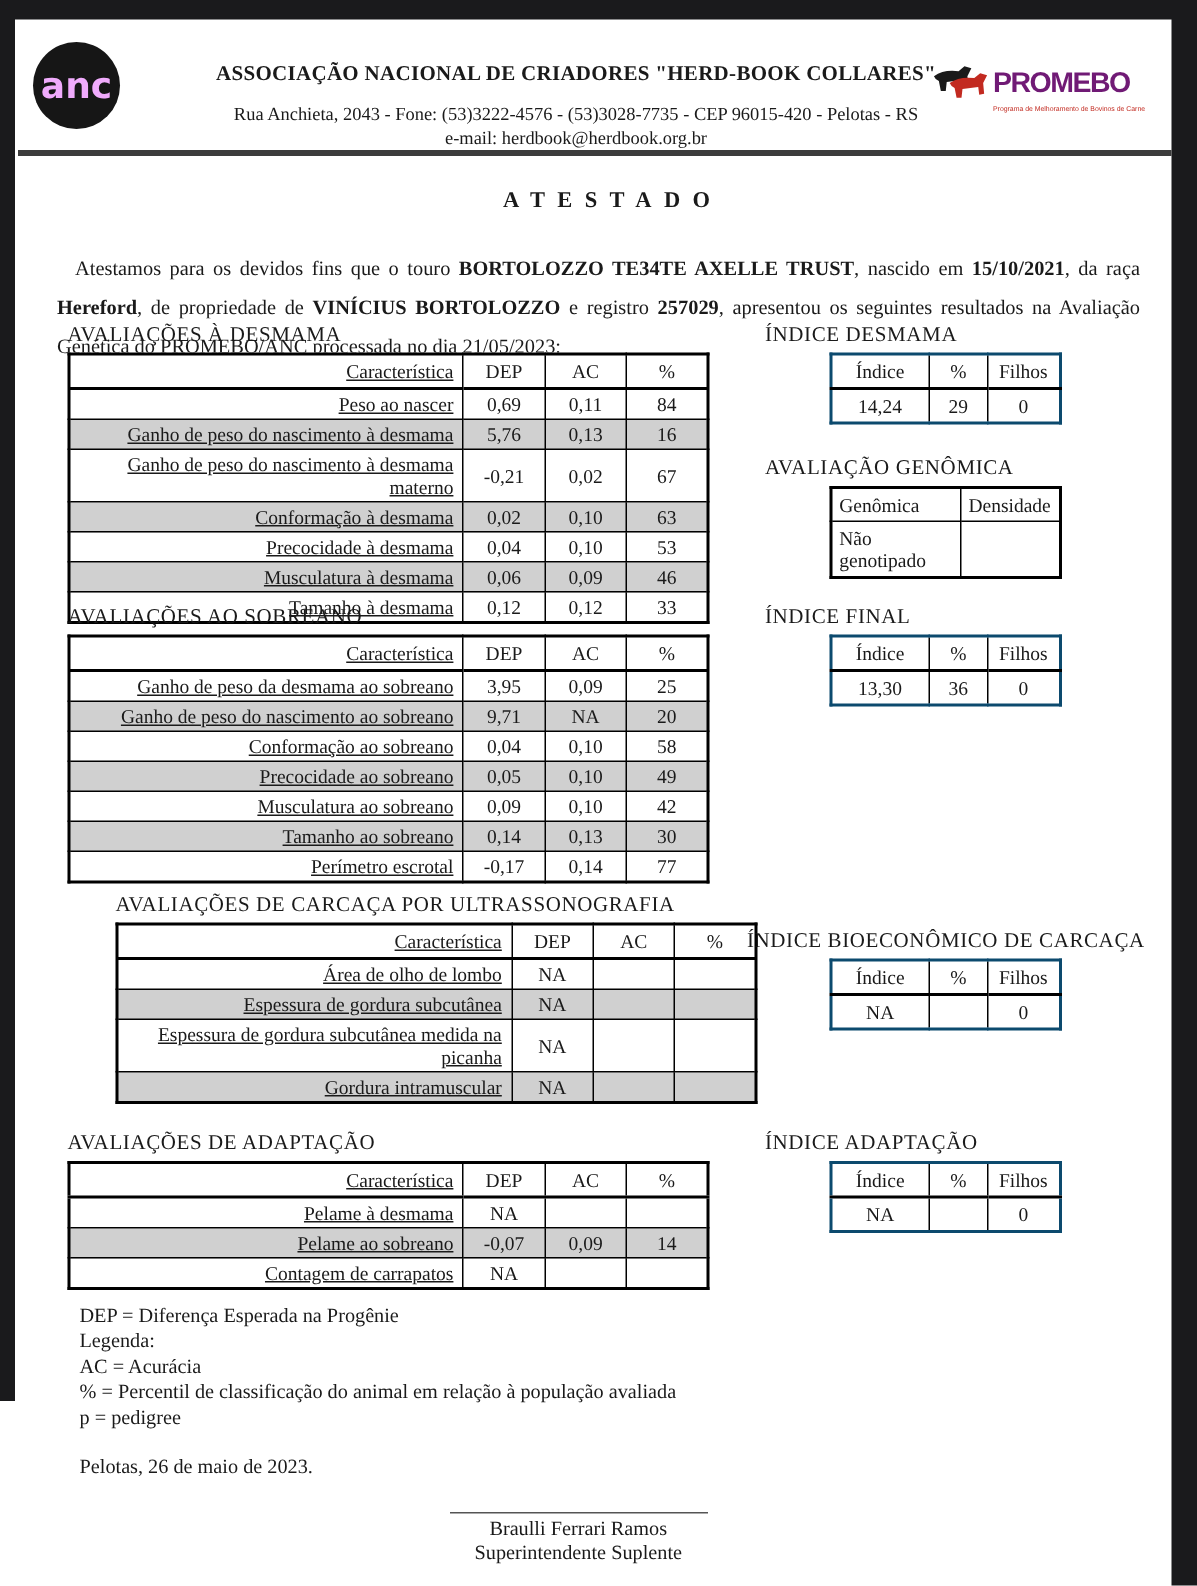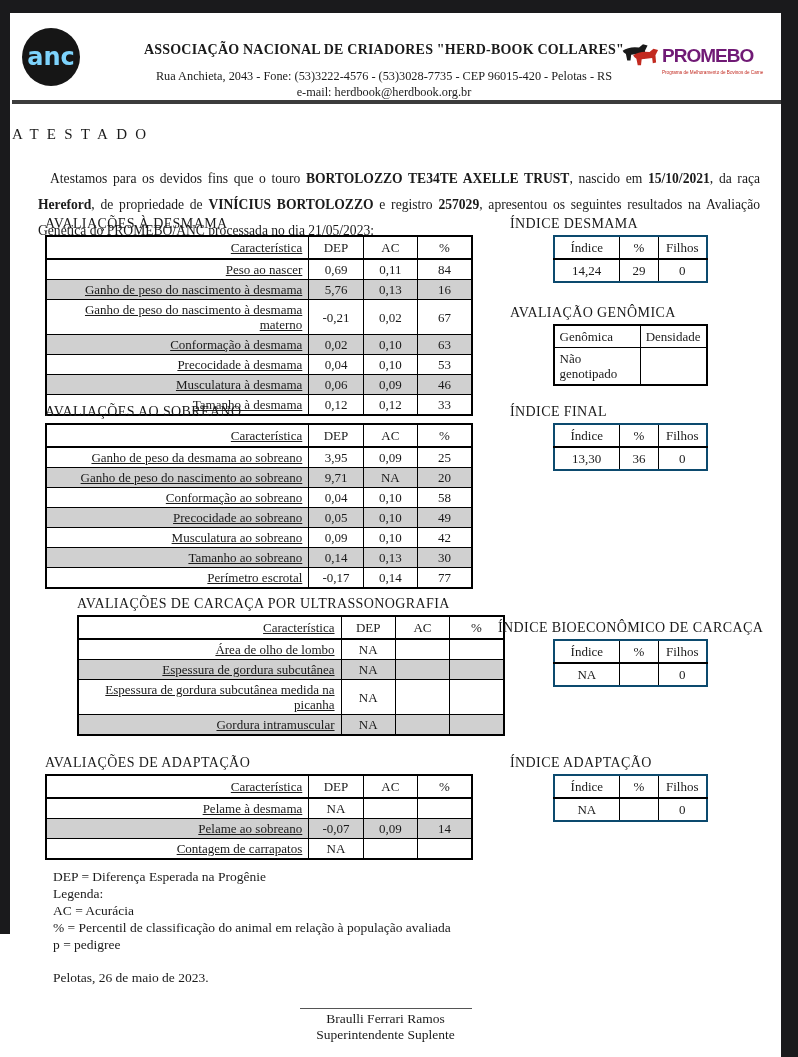--- a/index.html
+++ b/index.html
@@ -8,38 +8,38 @@
     font-family:"Liberation Serif","DejaVu Serif",serif;color:#1a1a1a;
     overflow:hidden;
   }
   
   .bar-top{position:absolute;top:0;left:0;width:798px;height:13px;background:#1a1a1c;}
   .bar-left{position:absolute;top:0;left:0;width:10px;height:934px;background:#1a1a1c;}
   .bar-right{position:absolute;top:0;right:0;width:17px;height:1057px;background:#1a1a1c;}
 
   
   .anc-logo{position:absolute;left:22px;top:28px;width:58px;height:58px;border-radius:50%;
-    background:#161616;color:#7dd3fc;text-align:center;line-height:58px;
+    background:#161616;color:#f0abfc;text-align:center;line-height:58px;
     font-family:"DejaVu Sans","Liberation Sans",sans-serif;font-weight:bold;font-size:24px;letter-spacing:0;}
   .org-block{position:absolute;left:104px;top:42px;width:560px;text-align:center;}
   .org-name{font-size:14px;font-weight:bold;letter-spacing:0.2px;}
   .org-address{font-size:12.3px;margin-top:11px;}
   .org-email{font-size:12.3px;margin-top:1px;}
   .promebo{position:absolute;left:620px;top:42px;width:168px;}
   .promebo-top{display:flex;align-items:center;}
   .promebo-cows{width:42px;height:28px;flex:0 0 auto;}
   .promebo-name{font-family:"Liberation Sans","DejaVu Sans",sans-serif;font-weight:bold;
     font-size:19px;color:#701a75;letter-spacing:-1px;line-height:20px;}
   .promebo-tag{font-family:"Liberation Sans",sans-serif;font-size:4.6px;color:#c22a20;
     margin-left:42px;margin-top:0px;white-space:nowrap;}
   .divider{position:absolute;top:100px;left:12px;width:769px;height:4px;background:#3c3c3c;}
 
   
-  .doc-title{position:absolute;top:126px;left:12px;width:769px;text-align:left;
-    font-size:15px;font-weight:normal;letter-spacing:0.55em;}
+  .doc-title{position:absolute;top:126px;left:24px;width:769px;text-align:center;
+    font-size:15px;font-weight:bold;letter-spacing:0.55em;}
   .intro{position:absolute;top:152px;left:38px;width:722px;font-size:13.6px;
     line-height:26px;text-align:justify;text-indent:12px;}
 
   
   .sec{position:absolute;}
   .sec-title{text-align:left;font-size:14px;letter-spacing:0.4px;white-space:nowrap;}
   table{border-collapse:collapse;background:#fff;}
   .eval-table{width:428px;margin-top:3px;font-size:13px;border:2px solid #000;}
   .eval-table th,.eval-table td{border:1.5px solid #000;}
   .eval-table th{font-weight:normal;line-height:15px;padding:3px 6px;border-bottom-width:2px;}

